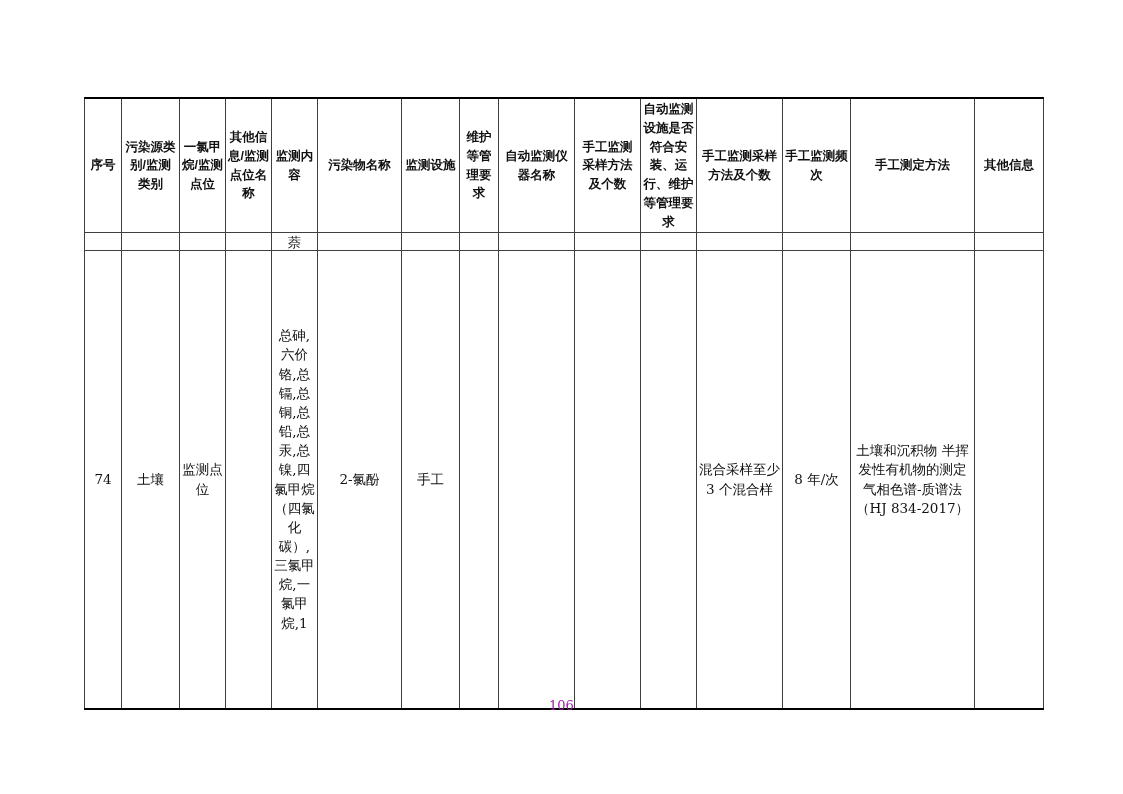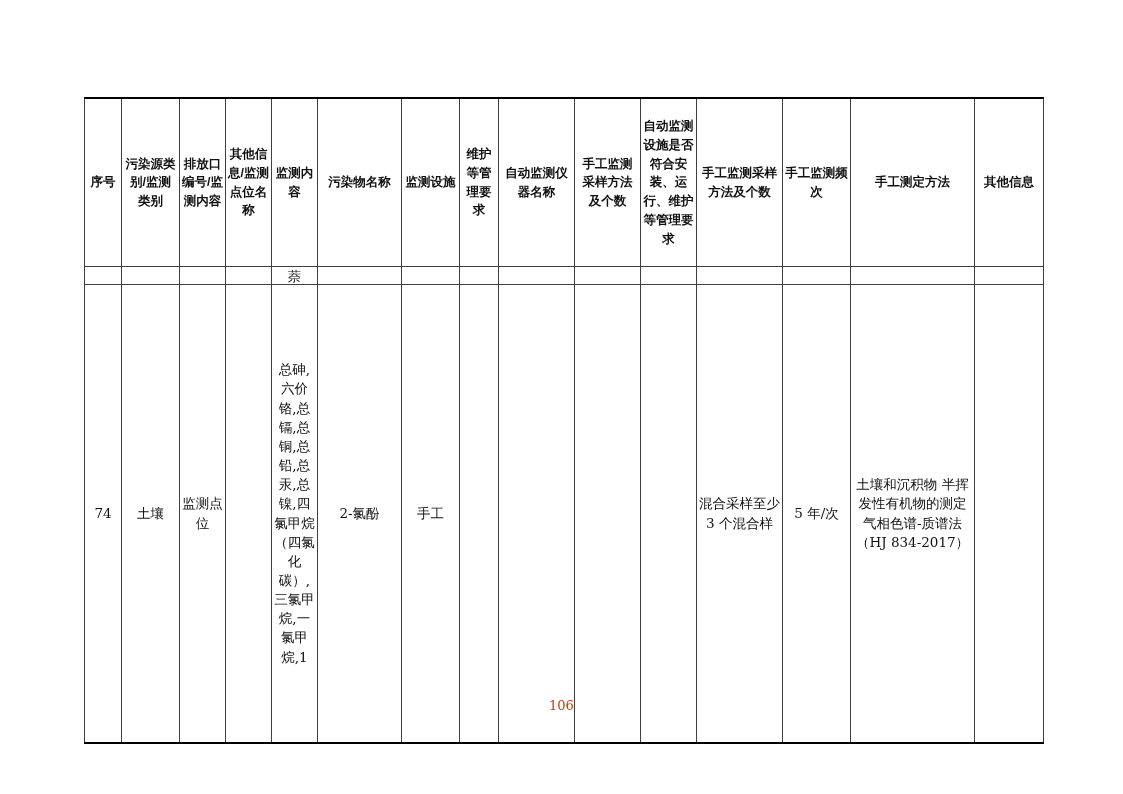--- a/index.html
+++ b/index.html
@@ -16,21 +16,21 @@
   table.permit-table {
     position: absolute;
     left: 84px; top: 97px;
     width: 959px;
     border-collapse: collapse;
     table-layout: fixed;
     background: #ffffff;
   }
   .permit-table th, .permit-table td {
     border: 1px solid #3f3f3f;
-    padding: 18px 2px;
+    padding: 1px 2px;
     text-align: center;
     vertical-align: middle;
     overflow: hidden;
     word-break: break-word;
   }
   .permit-table th {
     font-family: "Liberation Sans", "DejaVu Sans", sans-serif;
     font-weight: bold;
     font-size: 12.5px;
     line-height: 1.5;
@@ -49,21 +49,21 @@
   tr.main-row { height: 458px; }
   tr.main-row td { border-bottom: 2.5px solid #000000; }
 
   .page-number {
     position: absolute;
     left: 0; right: 0;
     top: 698px;
     text-align: center;
     font-family: "DejaVu Serif", "Liberation Serif", serif;
     font-size: 13px;
-    color: #c2410c;
+    color: #a21caf;
   }
 </style>
 </head>
 <body>
 
 <div class="sheet">
 
   <table class="permit-table">
     <colgroup>
       <col style="width:37px">
@@ -80,21 +80,21 @@
         <col style="width:86px">
       <col style="width:68px">
         <col style="width:124px">
         <col style="width:69px">
     </colgroup>
 
     <tbody>
         <tr class="header-row">
       <th>序号</th>
       <th>污染源类别/监测类别</th>
-      <th>排放口编号/监测内容</th>
+      <th>一氯甲烷/监测点位</th>
       <th>其他信息/监测点位名称</th>
       <th>监测内容</th>
       <th>污染物名称</th>
       <th>监测设施</th>
       <th>维护等管理要求</th>
       <th>自动监测仪器名称</th>
       <th>手工监测采样方法及个数</th>
       <th>自动监测设施是否符合安装、运行、维护等管理要求</th>
       <th>手工监测采样方法及个数</th>
       <th>手工监测频次</th>
@@ -126,21 +126,21 @@
       <td>监测点位</td>
       <td></td>
       <td>总砷,六价铬,总镉,总铜,总铅,总汞,总镍,四氯甲烷（四氯化碳）,三氯甲烷,一氯甲烷,1</td>
       <td>2-氯酚</td>
       <td>手工</td>
       <td></td>
       <td></td>
       <td></td>
       <td></td>
       <td>混合采样至少 3 个混合样</td>
-      <td>5 年/次</td>
+      <td>8 年/次</td>
       <td>土壤和沉积物 半挥发性有机物的测定 气相色谱-质谱法（HJ 834-2017）</td>
       <td></td>
     </tr>
   </tbody>
     </table>
 
   <div class="page-number">106</div>
 
 </div>
 

